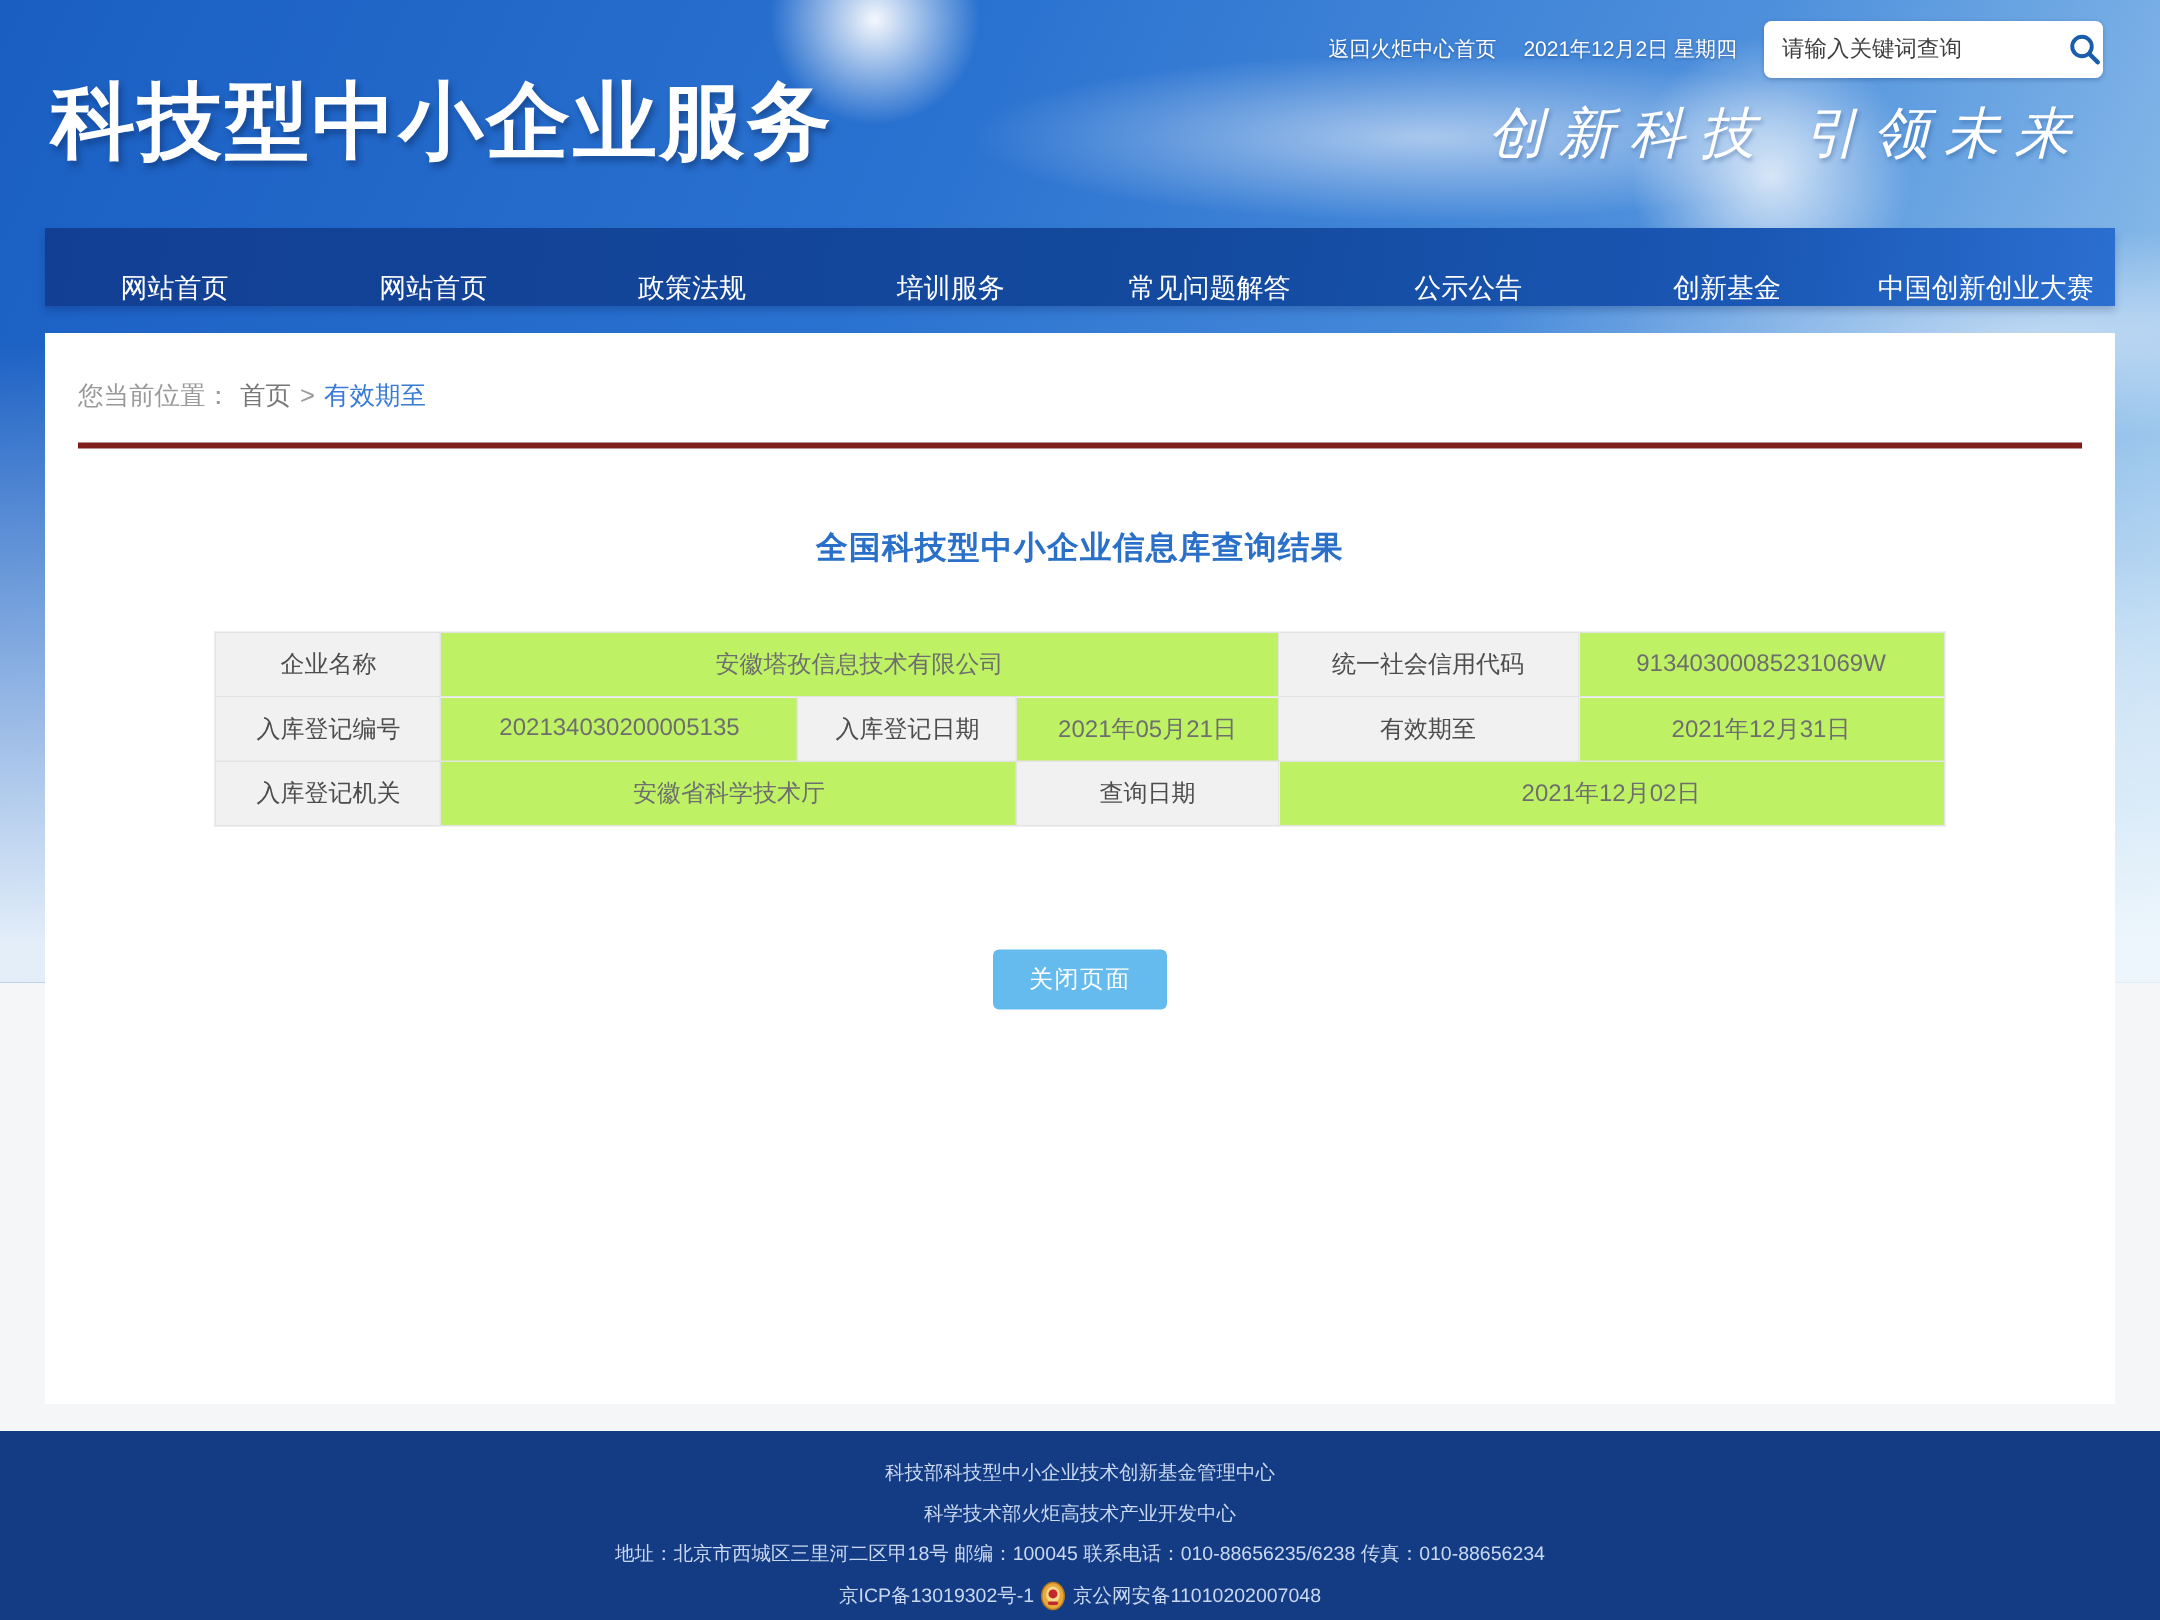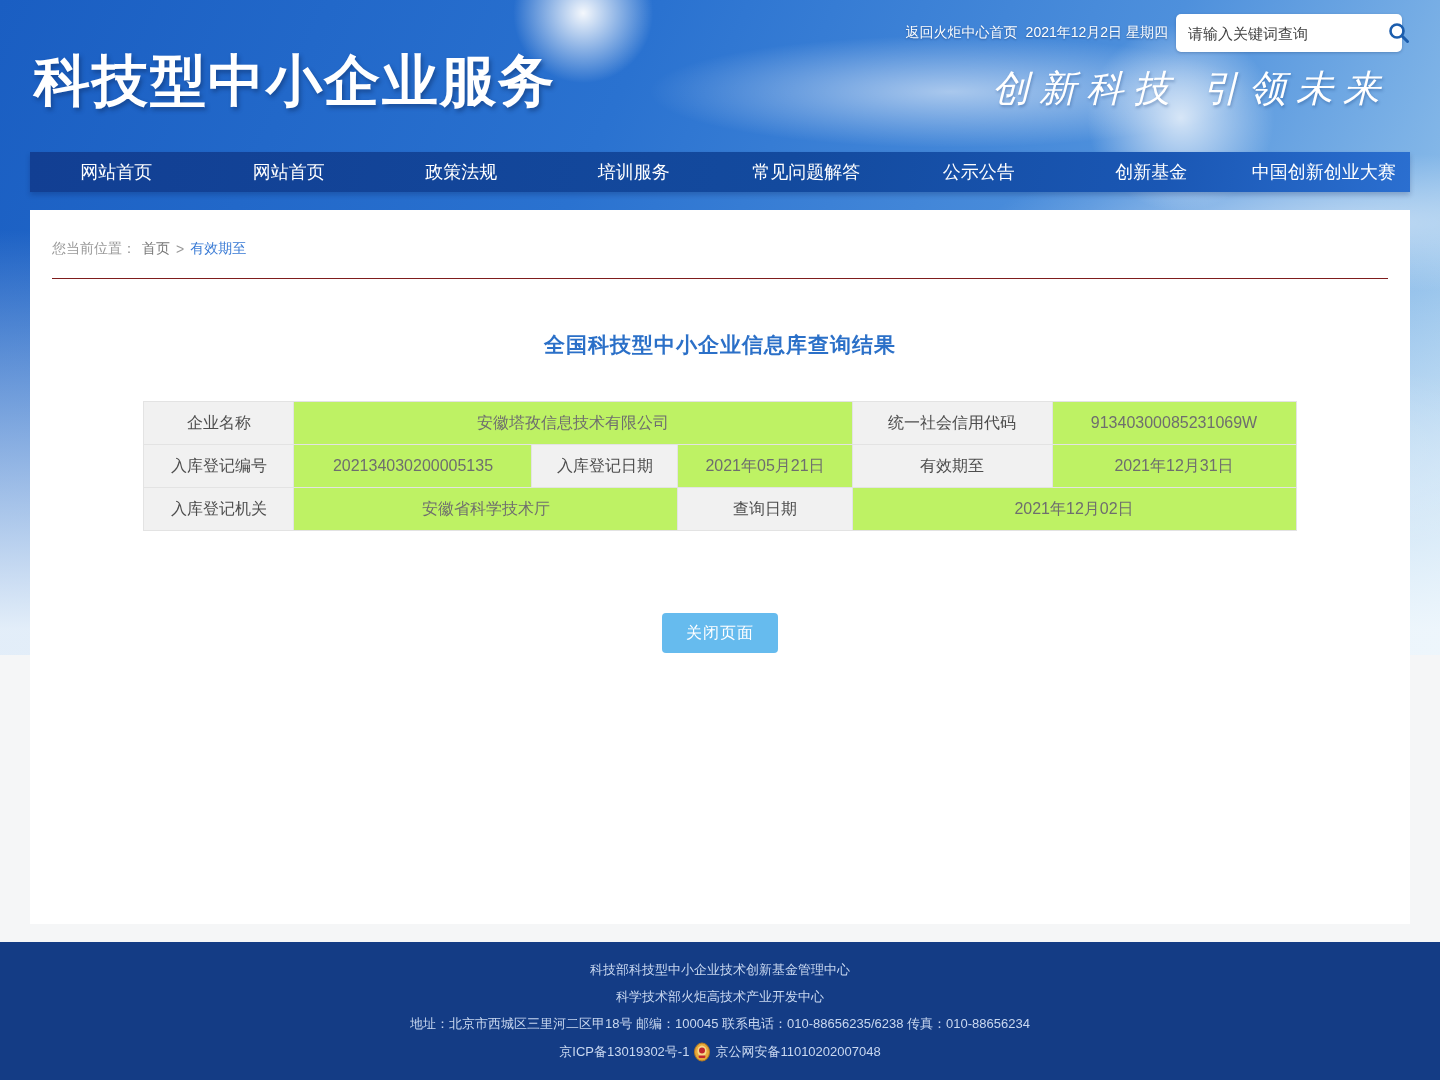--- a/index.html
+++ b/index.html
@@ -24,58 +24,58 @@
   }
   
   .header { position:relative; z-index:2; height:152px; }
   .site-title {
     position:absolute; left:34px; top:44px;
     font-family:"DejaVu Serif","Liberation Serif",serif;
     font-size:56px; font-weight:bold; color:#ffffff; letter-spacing:2px;
     text-shadow:2px 3px 4px rgba(10,40,90,.45);
     white-space:nowrap;
   }
-  .top-right { position:absolute; top:14px; right:38px; display:flex; align-items:center; gap:8px; }
+  .top-right { position:absolute; top:14px; right:38px; display:flex; align-items:center; gap:18px; }
   .top-link, .top-date { color:#ffffff; font-size:14px; text-shadow:0 1px 2px rgba(0,30,80,.4); white-space:nowrap; }
   .top-link { cursor:pointer; text-decoration:none; }
   .search-box {
     width:226px; height:38px; background:#ffffff; border-radius:5px;
     display:flex; align-items:center; padding:0 8px 0 12px;
     box-shadow:0 1px 3px rgba(0,30,80,.25);
   }
   .search-box input {
     flex:1; border:none; outline:none; font-size:15px; color:#333;
-    font-family:Liberation Sans, sans-serif; background:transparent;
+    font-family:Liberation Mono, monospace; background:transparent;
   }
   .search-box input::placeholder { color:#2b2b2b; opacity:.9; }
   .search-btn { width:30px; height:30px; border:none; background:transparent; cursor:pointer; display:flex; align-items:center; justify-content:center; }
   .slogan {
     position:absolute; right:50px; top:64px;
     font-family:"DejaVu Serif","Liberation Serif",serif; font-style:italic;
     font-size:37px; color:#ffffff; letter-spacing:10px; white-space:nowrap;
     text-shadow:1px 2px 3px rgba(20,60,120,.35);
   }
   
   .nav {
-    position:relative; z-index:2; margin:0 30px; height:40px;
+    position:relative; z-index:2; margin:0 30px; height:52px;
     background:linear-gradient(100deg, #123f93 0%, #134a9e 55%, #1a57b4 82%, #2b6fd0 100%);
-    display:flex; box-shadow:0 3px 5px rgba(0,20,70,.22);
+    display:flex; box-shadow:0 3px 5px rgba(0,20,70,.22);align-items:flex-end;
   }
   .nav-item {
     flex:1; display:flex; align-items:center; justify-content:center;
     color:#ffffff; font-size:18px; cursor:pointer; white-space:nowrap;
   }
   
   .content {
     position:relative; z-index:2; margin:18px 30px 0; background:#ffffff;
     height:714px; padding:0 22px;
   }
   .breadcrumb {
-    padding:30px 0 20px; border-bottom:1px solid #7f1d1d;
-    font-size:14px; color:#999999; display:flex; align-items:center; gap:6px;
+    padding:30px 0 20px; border-bottom:4px solid #7f1d1d;
+    font-size:17px; color:#999999; display:flex; align-items:center; gap:6px;
   }
   .crumb-home { color:#777777; cursor:pointer; }
   .crumb-sep { color:#999999; }
   .crumb-current { color:#3a7bd5; cursor:pointer; }
   .result-title {
     margin-top:52px; text-align:center;
     font-size:21px; font-weight:bold; color:#2b70c8; letter-spacing:1px;
   }
   .info-table {
     width:1152px; margin:42px auto 0; border-collapse:collapse; table-layout:fixed;padding-left:11px;

